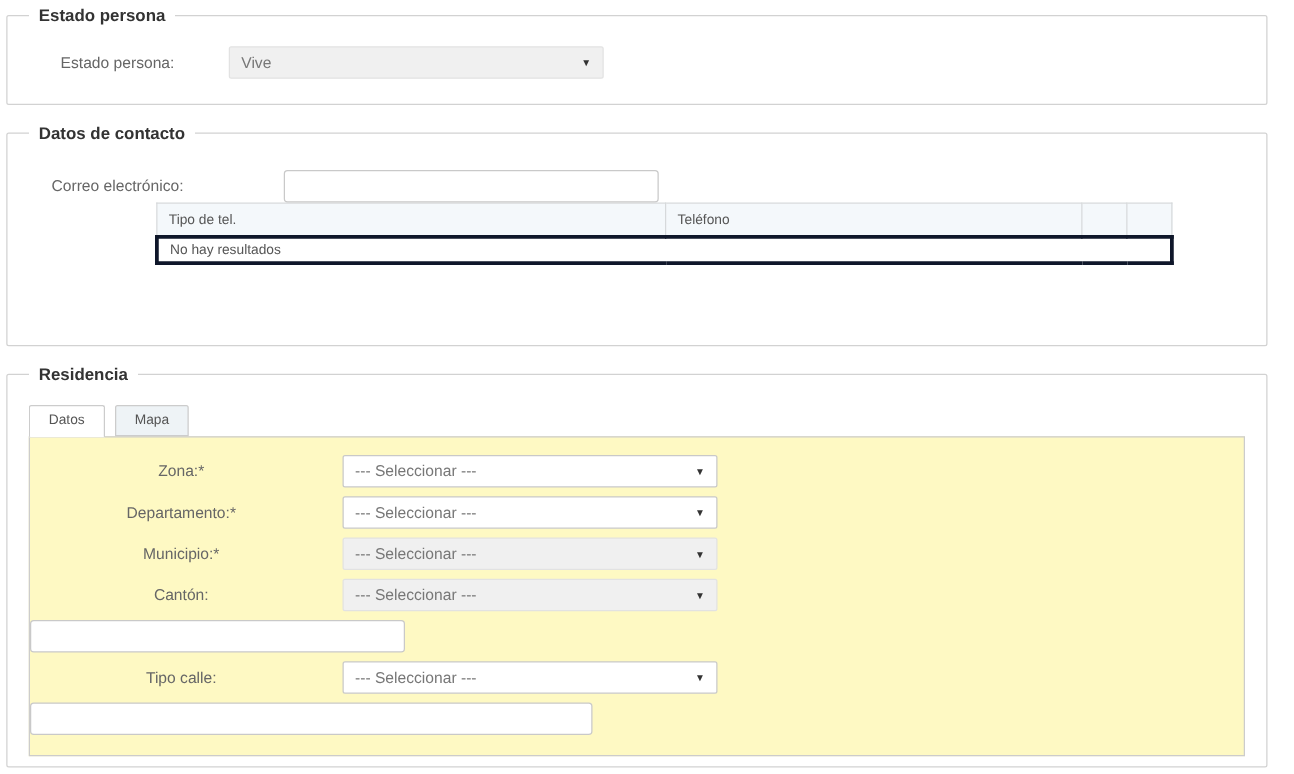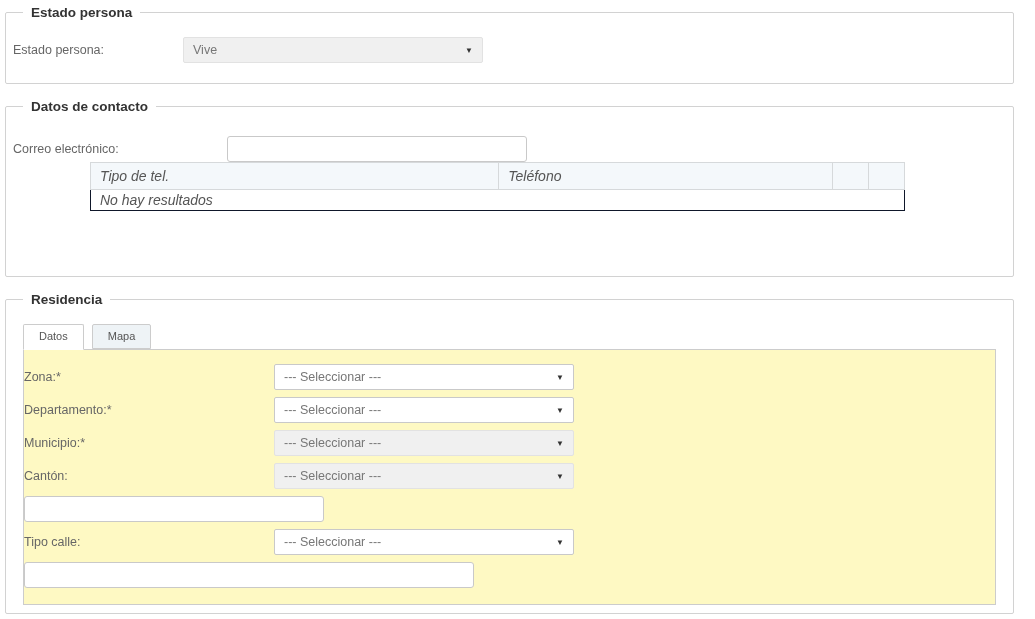--- a/index.html
+++ b/index.html
@@ -20,21 +20,21 @@
   legend {
     margin-left:10px;
     padding:0 8px;
     font-size:13.5px;
     font-weight:bold;
     color:#333;
   }
   .form-row { display:flex; align-items:center; }
   .form-label {
     width:170px;
-    text-align:left;
+    text-align:center;
     padding-right:8px;
     color:#666;
     font-size:12.5px;
     flex:none;
   }
   .text-input {
     width:300px; height:26px;
     border:1px solid #c9c9c9;
     border-radius:3px;
     padding:0 8px;
@@ -73,38 +73,37 @@
     border-radius:3px;
     color:#1d4e79;
     font-family:"Liberation Sans", sans-serif;
     font-size:12.5px;
     padding:3px 12px 4px 10px;
     cursor:pointer;
     margin-right:1px;
   }
   .plus-icon { color:#2a5f9e; font-weight:bold; font-size:15px; line-height:1; }
   .phones-table {
-    margin-left:77px; margin-right:1px;
+    margin-left:111px; margin-right:1px;
     border-collapse:collapse;
     width:calc(100% - 178px);
-    font-size:14px;
-    font-style:italic;
+    font-size:11px;
   }
   .phones-table th {
     background:#f4f8fb;
     border:1px solid #d6d9db;
     color:#555;
     font-weight:normal;
     text-align:left;
     height:27px;
     padding:0 9px;
   }
   .phones-table th.narrow { width:36px; }
   .phones-table td {
-    border:1px solid #0f172a;
+    border:3px solid #0f172a;
     background:#fff;
     color:#555;
     height:21px;
     padding:0 9px;
   }
   
   #fs-residencia { height:322px; padding-bottom:12px; }
   .tabs { display:flex; margin:11px 0 0 10px; position:relative; z-index:2; }
   .tab {
     border:1px solid #ccc;

